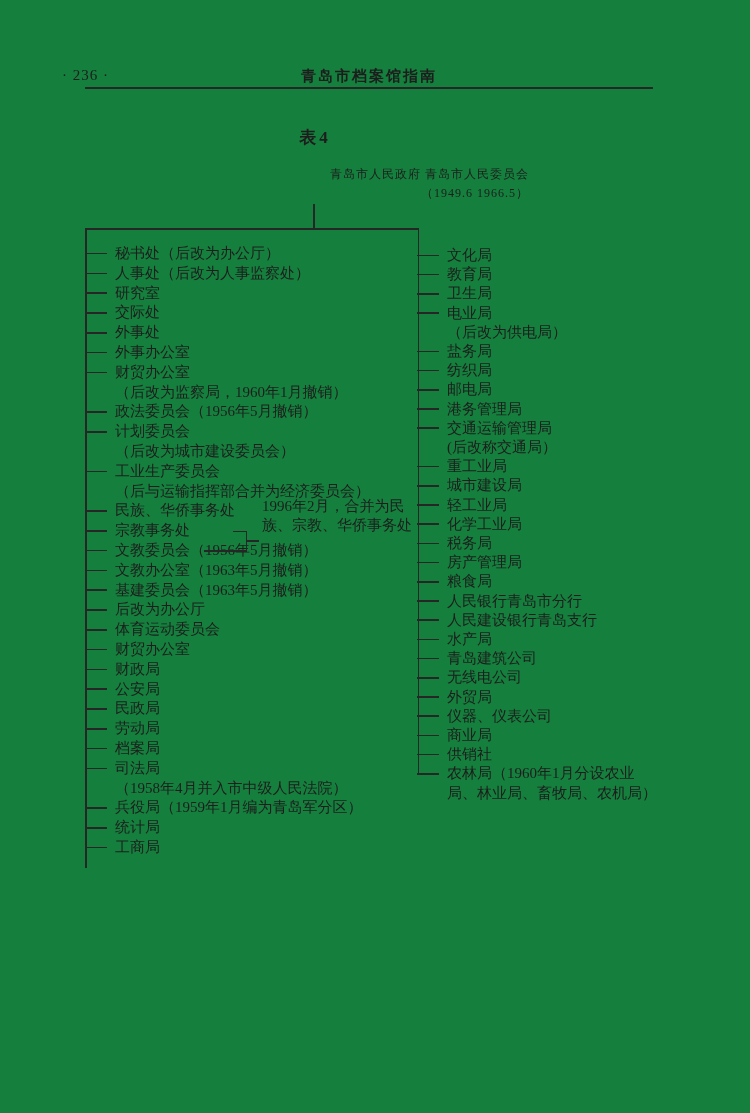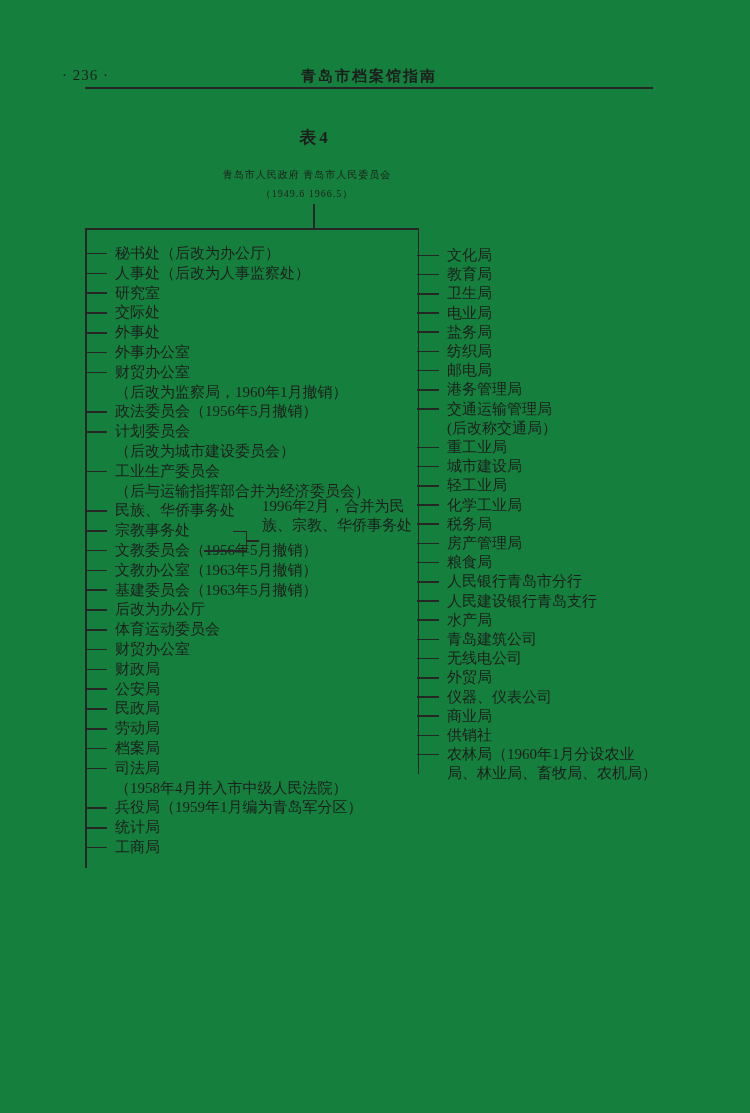--- a/index.html
+++ b/index.html
@@ -13,21 +13,21 @@
     overflow:hidden;
   }
   .abs{position:absolute;}
   .ln{background:#262626;}
   
   .pageno{left:62px;top:67px;font-size:15px;letter-spacing:1px;}
   .booktitle{left:85px;top:67px;width:568px;text-align:center;font-size:15px;font-weight:bold;letter-spacing:2px;}
   .headrule{left:85px;top:87px;width:568px;height:2px;}
   
   .tlabel{left:85px;top:126px;width:460px;text-align:center;font-size:17px;font-weight:bold;letter-spacing:3px;}
-  .orgtitle{left:85px;top:165px;width:444px;text-align:center;font-size:10px;line-height:19px;letter-spacing:1px;}
+  .orgtitle{left:85px;top:165px;width:444px;text-align:right;font-size:12px;line-height:19px;letter-spacing:1px;}
   
   .stem{left:313px;top:204px;width:1.5px;height:24px;}
   .topbar{left:85px;top:228px;width:334px;height:1.5px;}
   .rail-left{left:85px;top:228px;width:1.5px;height:640px;}
   .rail-right{left:417.5px;top:228px;width:1.5px;height:546px;}
   
   .col{position:absolute;font-size:15px;white-space:nowrap;}
   .col-left{left:115px;top:244px;line-height:19.8px;}
   .col-right{left:447px;top:246px;line-height:19.2px;}
   .line{position:relative;}
@@ -95,20 +95,21 @@
       <div class="line cont"><span class="txt">（1958年4月并入市中级人民法院）</span></div>
       <div class="line main"><span class="tick"></span><span class="txt">兵役局（1959年1月编为青岛军分区）</span></div>
       <div class="line main"><span class="tick"></span><span class="txt">统计局</span></div>
       <div class="line main"><span class="tick"></span><span class="txt">工商局</span></div>
     </div>
   <div class="col col-right" id="col-right">
       <div class="line main"><span class="tick"></span><span class="txt">文化局</span></div>
       <div class="line main"><span class="tick"></span><span class="txt">教育局</span></div>
       <div class="line main"><span class="tick"></span><span class="txt">卫生局</span></div>
       <div class="line main"><span class="tick"></span><span class="txt">电业局</span></div>
+      <div class="line cont"><span class="txt">（后改为供电局）</span></div>
       <div class="line main"><span class="tick"></span><span class="txt">盐务局</span></div>
       <div class="line main"><span class="tick"></span><span class="txt">纺织局</span></div>
       <div class="line main"><span class="tick"></span><span class="txt">邮电局</span></div>
       <div class="line main"><span class="tick"></span><span class="txt">港务管理局</span></div>
       <div class="line main"><span class="tick"></span><span class="txt">交通运输管理局</span></div>
       <div class="line cont"><span class="txt">(后改称交通局）</span></div>
       <div class="line main"><span class="tick"></span><span class="txt">重工业局</span></div>
       <div class="line main"><span class="tick"></span><span class="txt">城市建设局</span></div>
       <div class="line main"><span class="tick"></span><span class="txt">轻工业局</span></div>
       <div class="line main"><span class="tick"></span><span class="txt">化学工业局</span></div>

